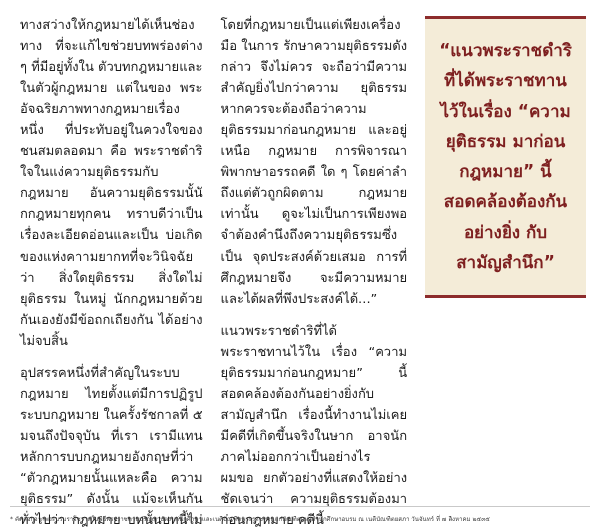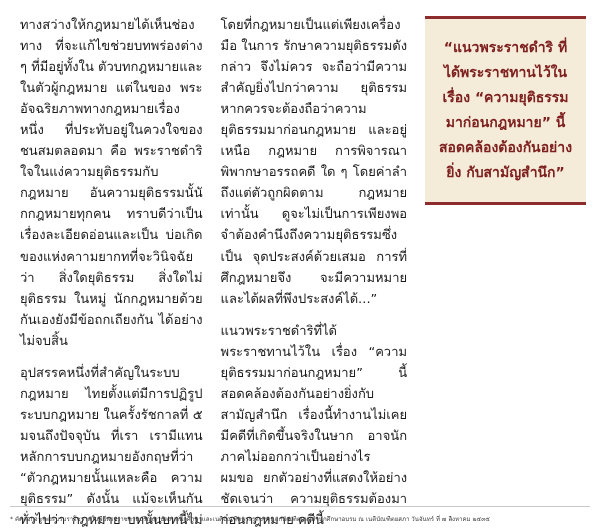--- a/index.html
+++ b/index.html
@@ -53,21 +53,21 @@
   }
   .quote-box {
     margin-top: 2px;
     background: #f4ecd8;
     border-top: 3px solid #8d2c2c;
     border-bottom: 3px solid #8d2c2c;
     padding: 16px 12px 18px 12px;
     text-align: center;
   }
   .quote-text {
-    font-size: 14px;
+    font-size: 17px;
     line-height: 1.78;
     color: #7e2020;
     font-weight: bold;
     margin: 0;
     word-break: break-word;
   }
   .divider-rule {
     position: absolute;
     left: 10px;
     right: 10px;

